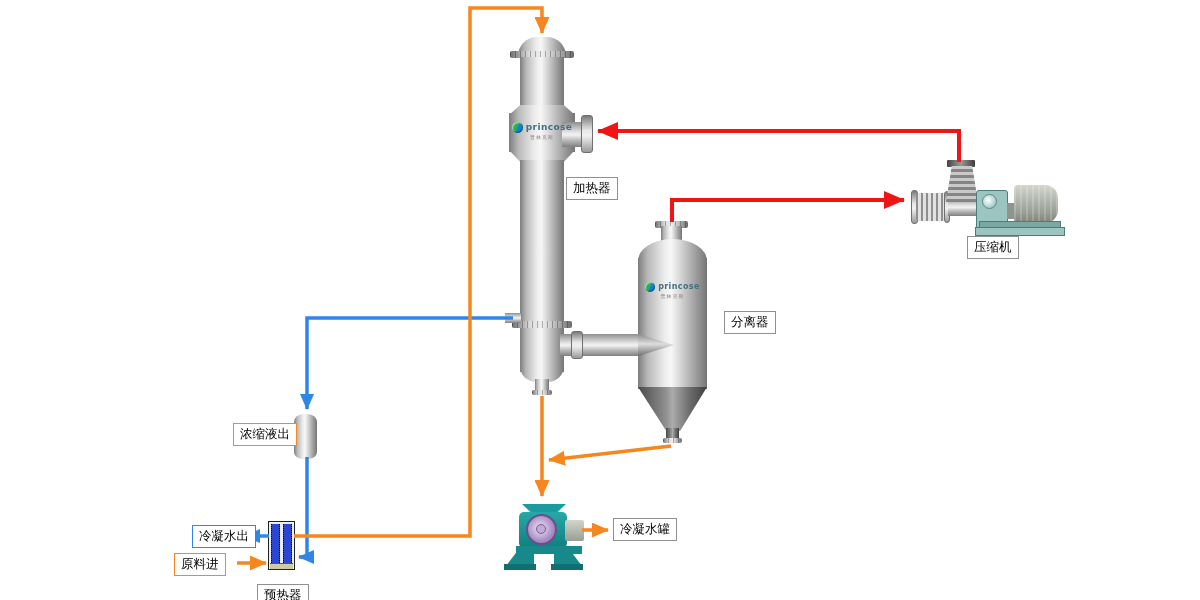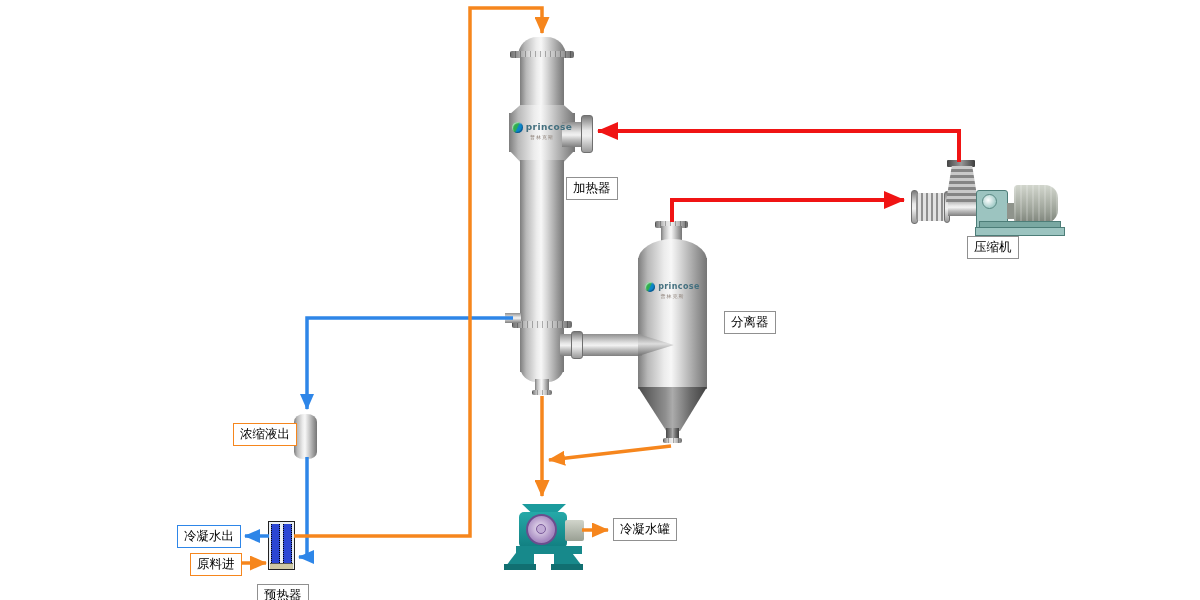--- a/index.html
+++ b/index.html
@@ -155,17 +155,17 @@
       <span class="txt" style="font-size:8px;">princose</span>
     </div>
     <span class="sub">普林克斯</span>
   </div>
 
   <div class="label" style="left:566px;top:177px;">加热器</div>
   <div class="label" style="left:724px;top:311px;">分离器</div>
   <div class="label" style="left:967px;top:236px;">压缩机</div>
   <div class="label" style="left:613px;top:518px;">冷凝水罐</div>
   <div class="label orange" style="left:233px;top:423px;">浓缩液出</div>
-  <div class="label blue" style="left:177px;top:525px;">冷凝水出</div>
-  <div class="label orange" style="left:190px;top:553px;">原料进</div>
+  <div class="label blue" style="left:192px;top:525px;">冷凝水出</div>
+  <div class="label orange" style="left:174px;top:553px;">原料进</div>
   <div class="label" style="left:257px;top:584px;">预热器</div>
 
 </div>
 
 </body></html>

